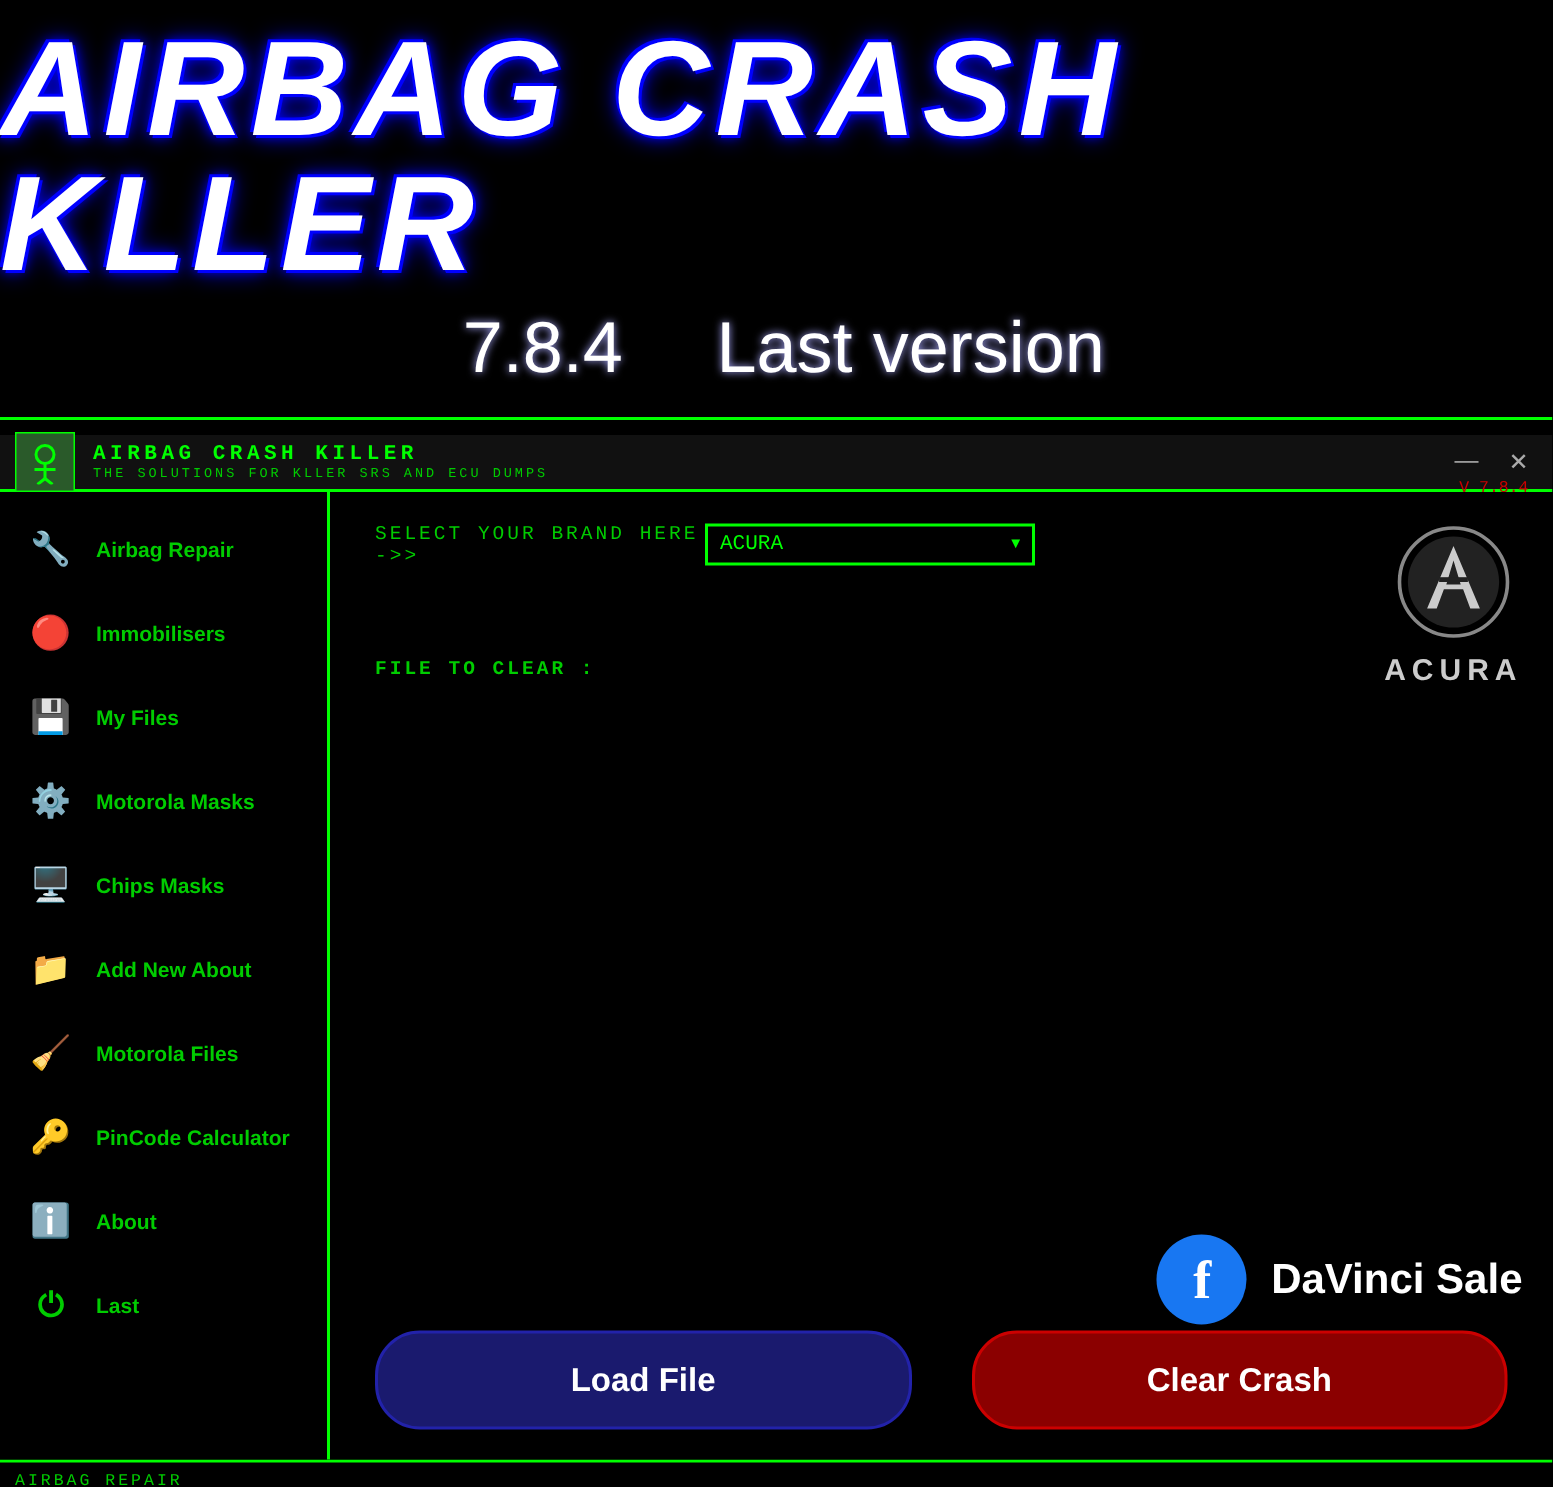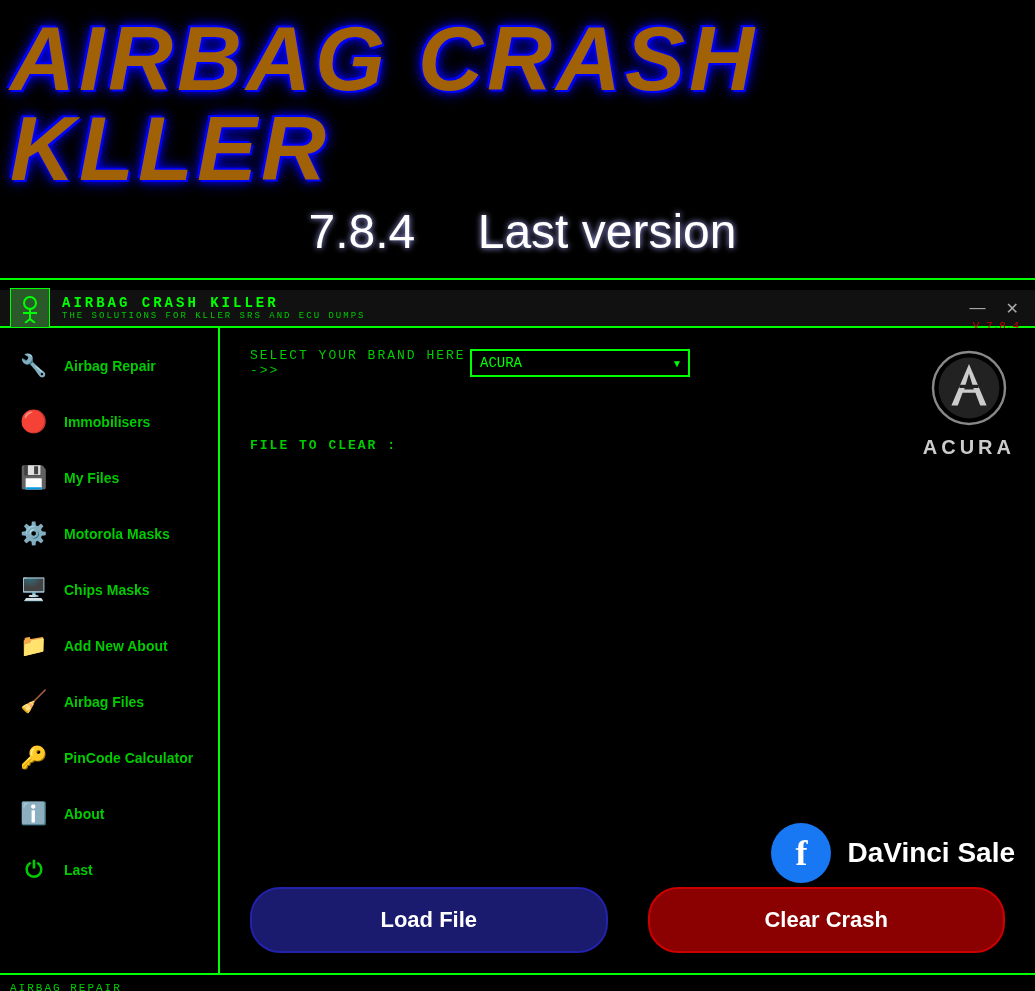--- a/index.html
+++ b/index.html
@@ -18,27 +18,26 @@
       background: #000;
       display: flex;
       flex-direction: column;
       align-items: center;
       justify-content: center;
       border-bottom: 2px solid #00ff00;
     }
     #banner-title {
       font-size: 90px;
       font-weight: 900;
-      color: #a16207;
+      color: #ffffff;
       text-shadow: 0 0 8px #00f, 0 0 16px #00f, -2px -2px 0 #00f, 2px 2px 0 #00f;
       letter-spacing: 4px;
       line-height: 1;
       font-family: Impact, Arial Black, sans-serif;
       font-style: italic;
-      padding-left: 10px;
     }
     #banner-version {
       font-size: 52px;
       font-weight: bold;
       color: #6699ff;
       text-shadow: 0 0 6px #aaf;
       font-family: 'Courier New', monospace;
       margin-top: 10px;
       margin-left: 10px;
     }
@@ -388,21 +387,21 @@
         <div class="sidebar-item">
           <div class="sidebar-icon">🖥️</div>
           <span>Chips Masks</span>
         </div>
         <div class="sidebar-item">
           <div class="sidebar-icon">📁</div>
           <span>Add New About</span>
         </div>
         <div class="sidebar-item">
           <div class="sidebar-icon">🧹</div>
-          <span>Airbag Files</span>
+          <span>Motorola Files</span>
         </div>
         <div class="sidebar-item">
           <div class="sidebar-icon">🔑</div>
           <span>PinCode Calculator</span>
         </div>
         <div class="sidebar-item">
           <div class="sidebar-icon">ℹ️</div>
           <span>About</span>
         </div>
         <div class="sidebar-item">

